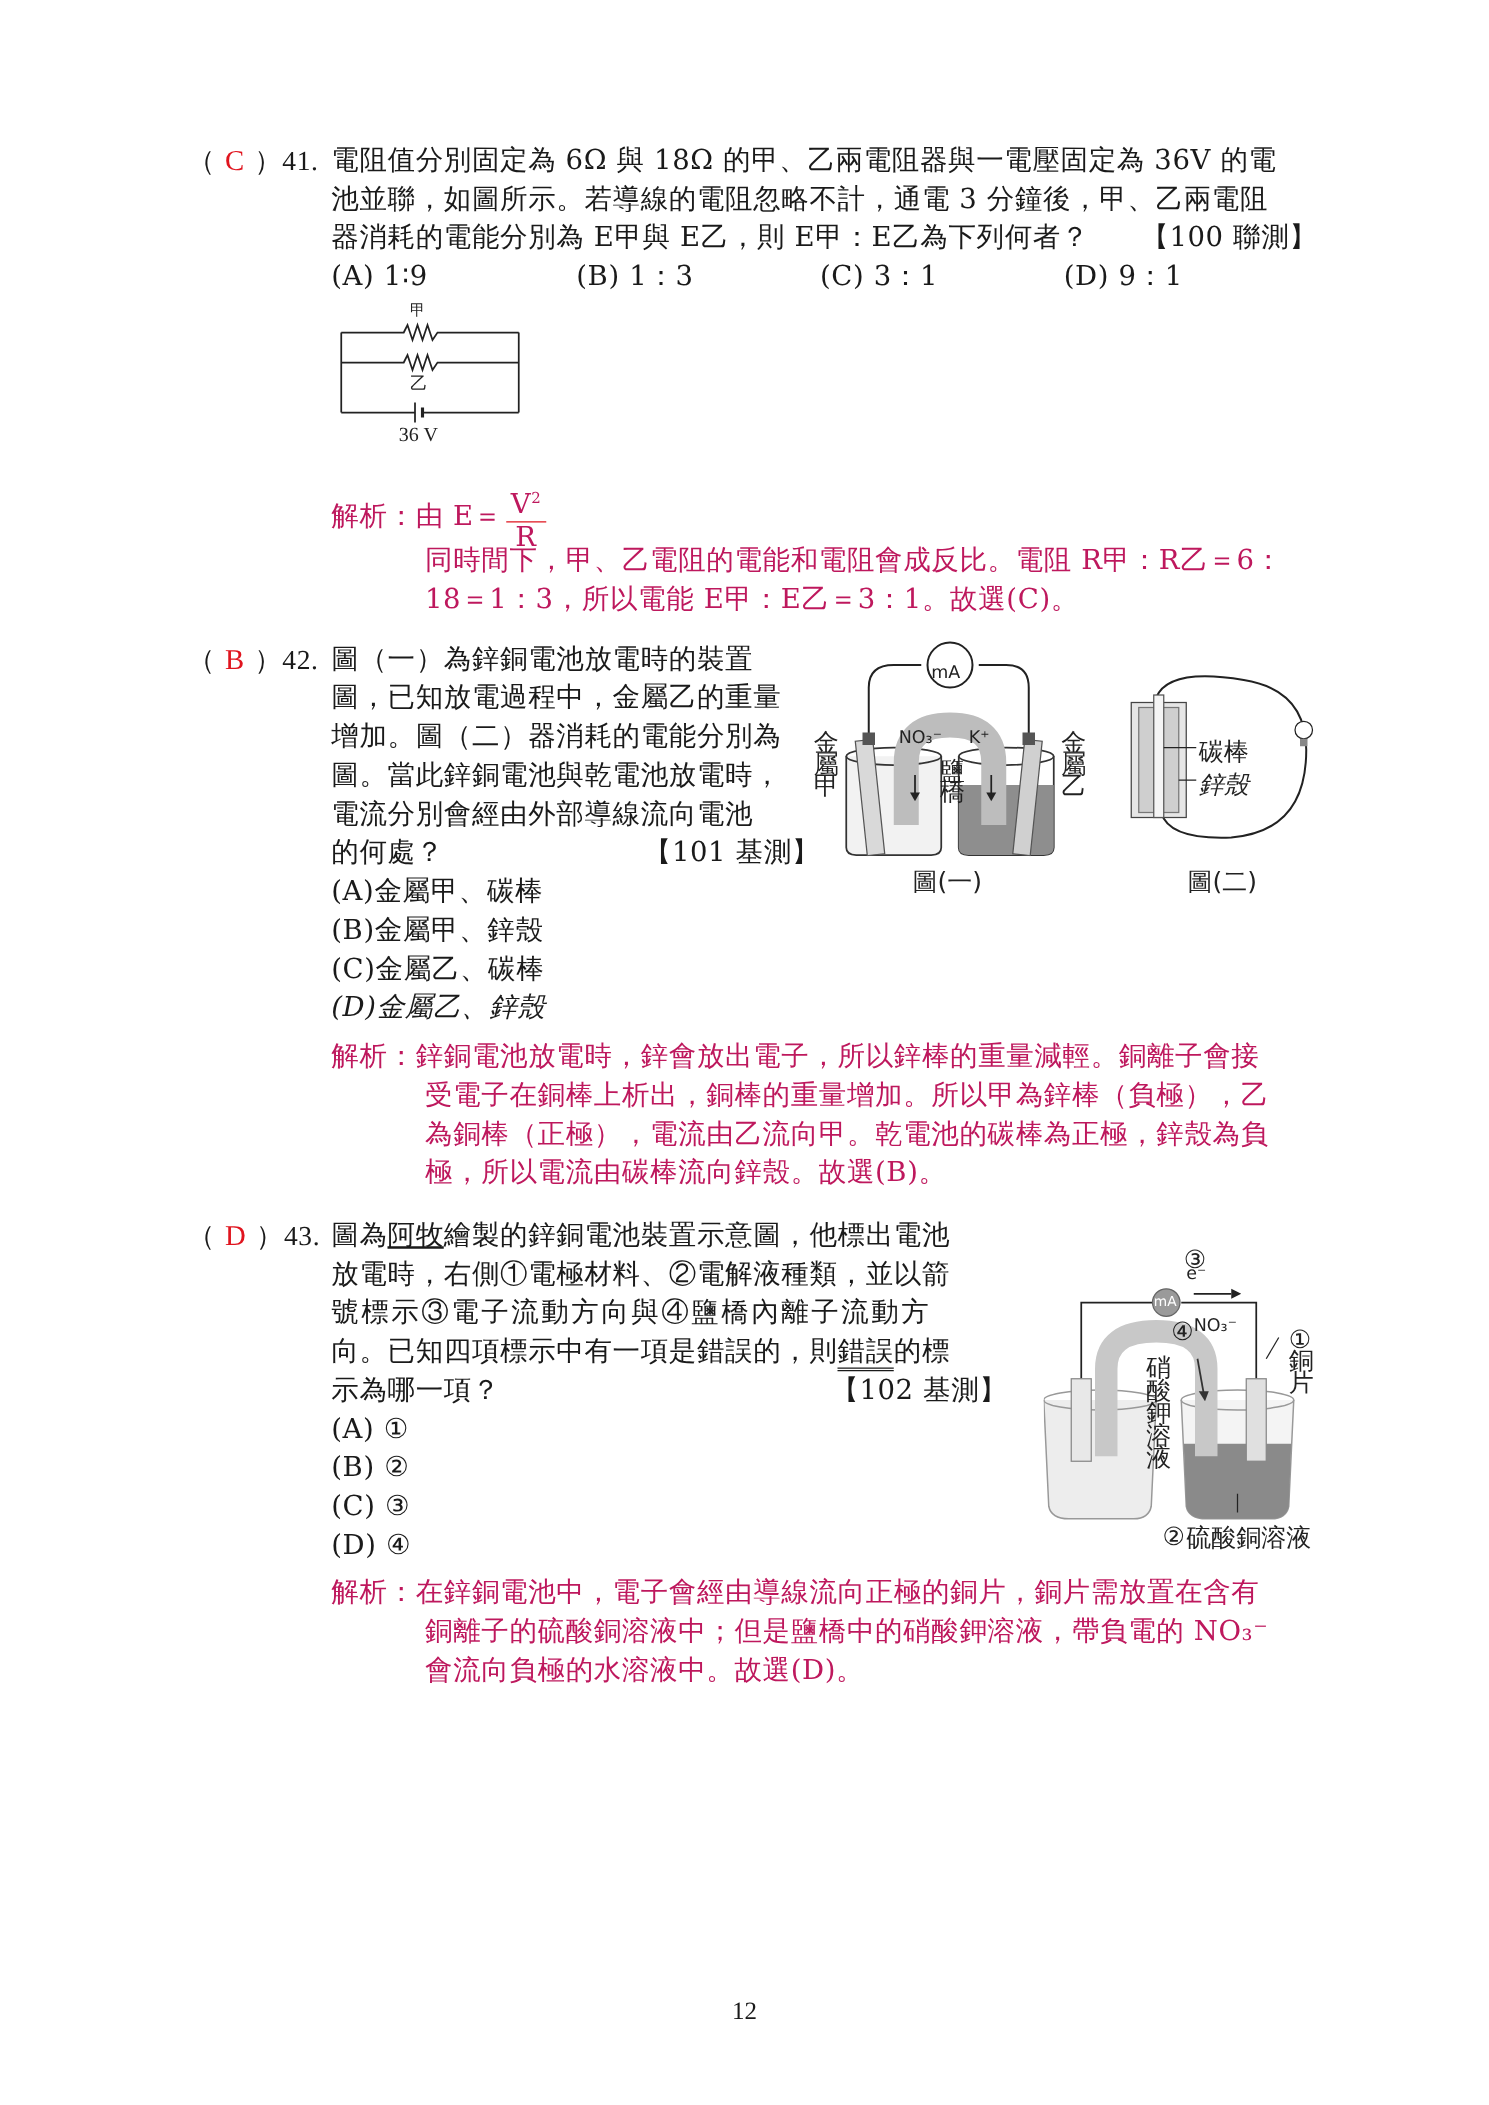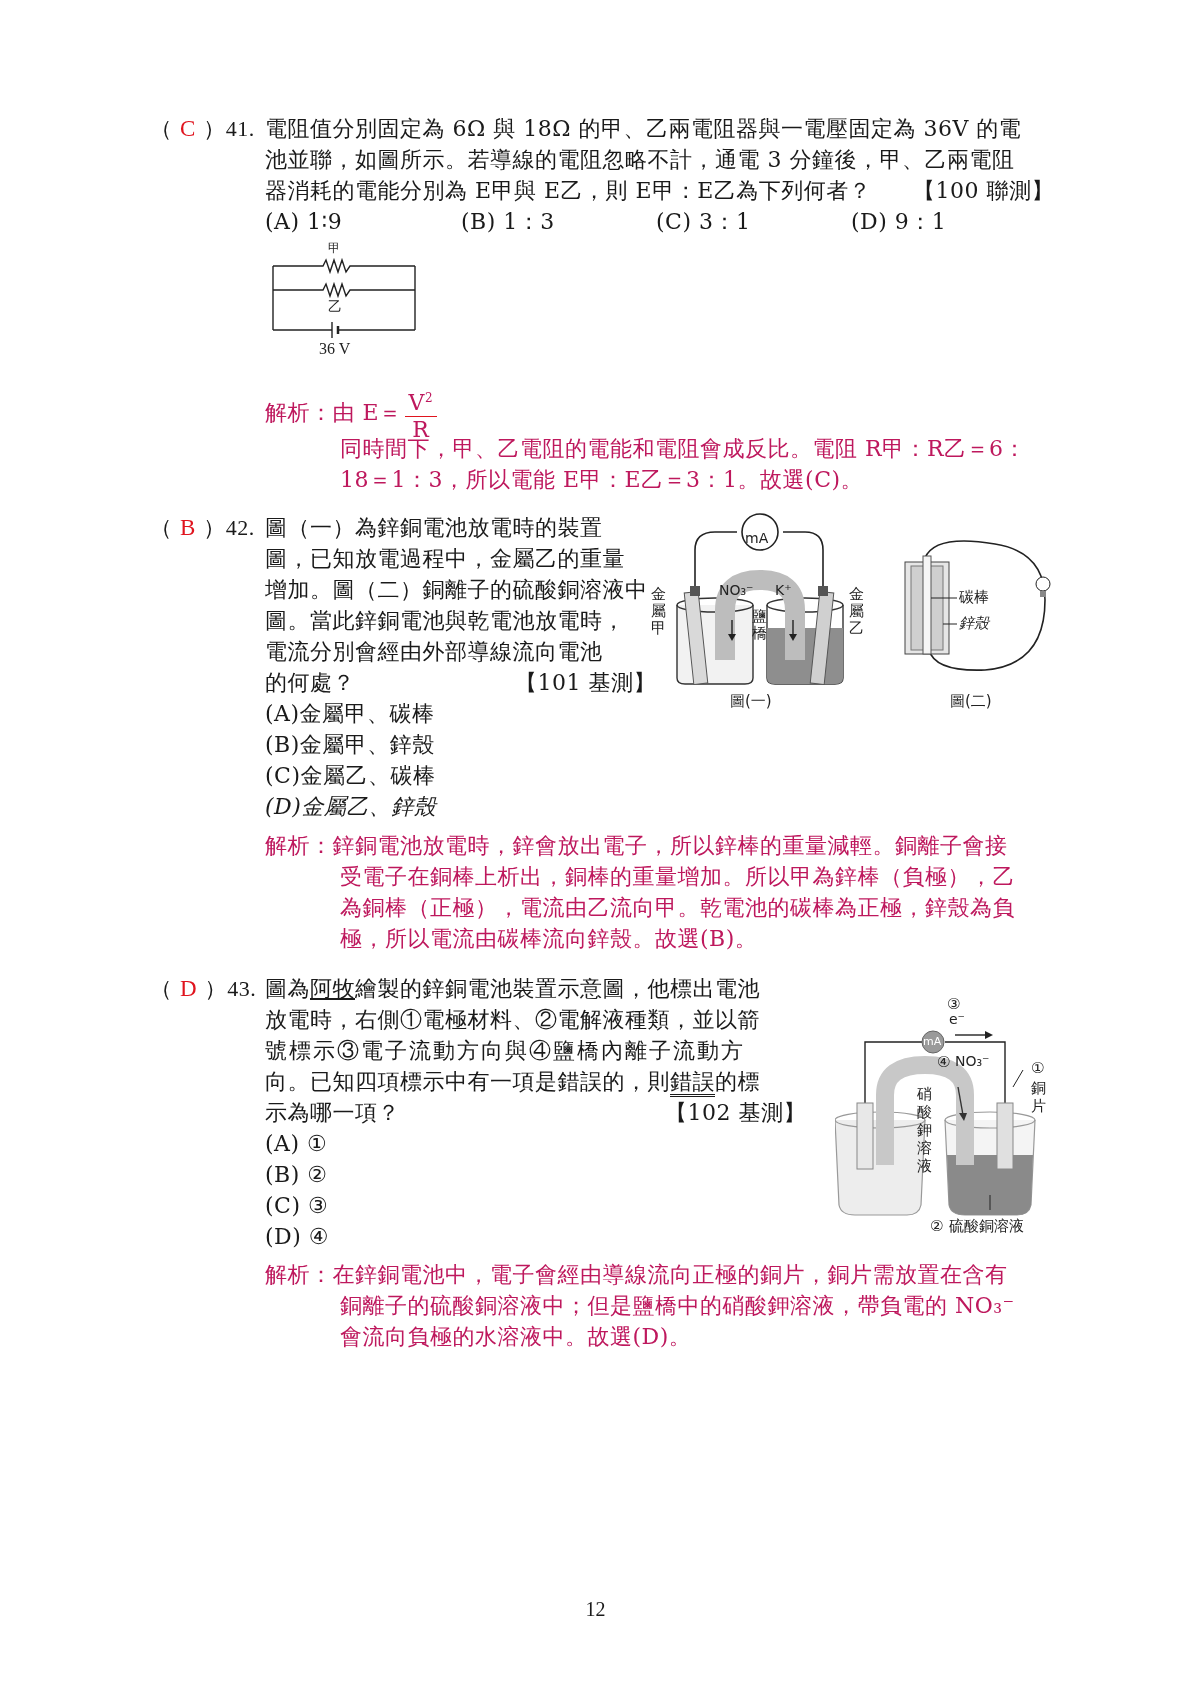--- a/index.html
+++ b/index.html
@@ -9,21 +9,21 @@
   .line{position:absolute;font-size:22px;line-height:31px;white-space:nowrap;letter-spacing:0.5px;}
   .red{color:#be185d;}
   .ans{color:#e0141e;font-family:"Liberation Serif",serif;font-size:23px;}
   .qnum{font-family:"Liberation Serif",serif;}
   .sup{font-size:12px;vertical-align:super;}
   .u1{text-decoration:underline;}
   .u2{border-bottom:3px double #1a1a1a;}
   .frac{display:inline-block;vertical-align:middle;text-align:center;margin:0 3px;}
   .frac .num{display:block;border-bottom:1.5px solid #e0141e;padding:0 4px;line-height:26px;}
   .frac .den{display:block;line-height:26px;}
-  .figlabel{position:absolute;font-family:"DejaVu Sans",sans-serif;font-size:15px;color:#222;}
+  .figlabel{position:absolute;font-family:"DejaVu Sans",sans-serif;font-size:20px;color:#222;}
   .pagenum{position:absolute;left:0;width:1191px;text-align:center;top:1598px;font-size:20px;font-family:"Liberation Serif",serif;}
 </style>
 </head>
 <body>
 
 <div>
   <div class="line" style="left:150px;top:113px;">
     （ <span class="ans">C</span> ）<span class="qnum">41.</span>
   </div>
   <div class="line" style="left:265px;top:113px;">電阻值分別固定為 6Ω 與 18Ω 的甲、乙兩電阻器與一電壓固定為 36V 的電</div>
@@ -59,21 +59,21 @@
   <div class="line red" style="left:340px;top:433px;">同時間下，甲、乙電阻的電能和電阻會成反比。電阻 R甲：R乙＝6：</div>
   <div class="line red" style="left:340px;top:464px;">18＝1：3，所以電能 E甲：E乙＝3：1。故選(C)。</div>
 </div>
 
 <div>
   <div class="line" style="left:150px;top:512px;">
     （ <span class="ans">B</span> ）<span class="qnum">42.</span>
   </div>
   <div class="line" style="left:265px;top:512px;">圖（一）為鋅銅電池放電時的裝置</div>
   <div class="line" style="left:265px;top:543px;">圖，已知放電過程中，金屬乙的重量</div>
-  <div class="line" style="left:265px;top:574px;">增加。圖（二）銅離子的硫酸銅溶液中</div>
+  <div class="line" style="left:265px;top:574px;">增加。圖（二）器消耗的電能分別為</div>
   <div class="line" style="left:265px;top:605px;">圖。當此鋅銅電池與乾電池放電時，</div>
   <div class="line" style="left:265px;top:636px;">電流分別會經由外部導線流向電池</div>
   <div class="line" style="left:265px;top:667px;">的何處？</div>
   <div class="line" style="left:515px;top:667px;">【101 基測】</div>
   <div class="line" style="left:265px;top:698px;">(A)金屬甲、碳棒</div>
   <div class="line" style="left:265px;top:729px;">(B)金屬甲、鋅殼</div>
   <div class="line" style="left:265px;top:760px;">(C)金屬乙、碳棒</div>
   <div class="line" style="left:265px;top:791px;font-style:italic;">(D)金屬乙、鋅殼</div>
 
   <div class="abs" style="left:655px;top:510px;width:210px;height:200px;">

